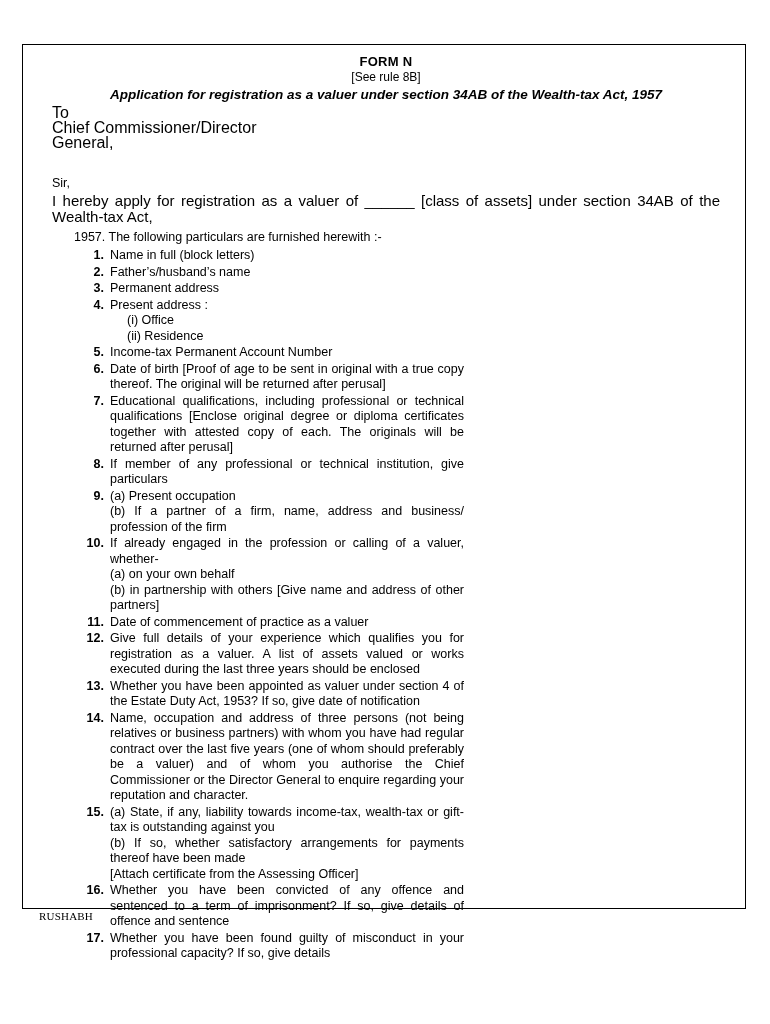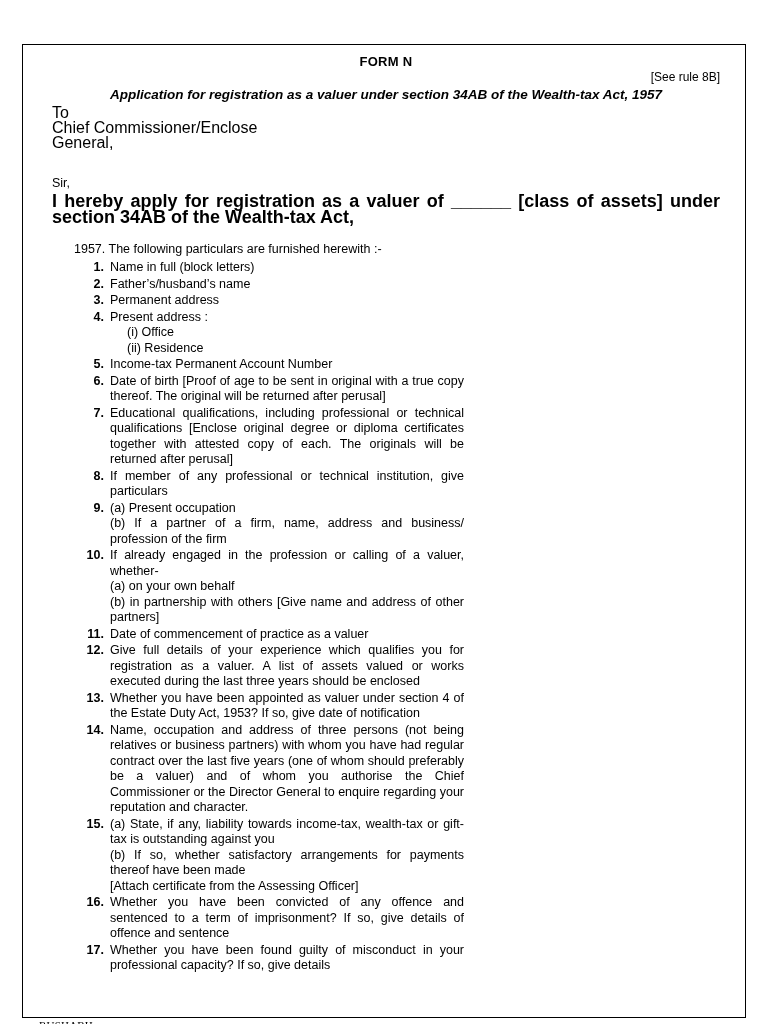--- a/index.html
+++ b/index.html
@@ -13,40 +13,40 @@
     font-family: "Liberation Sans", sans-serif;
     color: #000000;
     position: relative;
     overflow: hidden;
   }
   .page {
     position: absolute;
     left: 22px;
     top: 44px;
     width: 724px;
-    height: 974px;
+    height: 865px;
     border: 1px solid #000000;
     box-sizing: border-box;
     background: #ffffff;
   }
   .inner {
     position: absolute;
     left: 29px;
     top: 9px;
     width: 668px;
   }
   .form-title {
     text-align: center;
     font-weight: bold;
     font-size: 13px;
     letter-spacing: 0.3px;
     margin: 0;
   }
   .form-rule {
-    text-align: right;
+    text-align: center;
     font-size: 12px;
     margin: 1px 0 0 0;
   }
   .form-subtitle {
     text-align: center;
     font-weight: bold;
     font-size: 13.5px;
     margin: 3px 0 0 0;
     font-style: italic;
   }
@@ -59,26 +59,25 @@
     margin-top: 3px;
   }
   .gap {
     height: 26px;
   }
   .sir {
     font-size: 12.5px;
     margin: 0;
   }
   .intro {
-    font-size: 18px;
+    font-size: 15px;
     line-height: 16px;
-    margin: 3px 0 16px 0;
+    margin: 3px 0 4px 0;
     text-align: justify;
     width: 668px;
-    font-weight: bold;
   }
   .intro-2 {
     font-size: 12.5px;
     line-height: 16px;
     margin: 0;
     padding-left: 22px;
   }
   ol.items {
     list-style: none;
     margin: 3px 0 0 0;
@@ -130,21 +129,21 @@
 
 <div class="page">
   <div class="inner">
 
     <p class="form-title">FORM N</p>
     <p class="form-rule">[See  rule 8B]</p>
     <p class="form-subtitle">Application for registration as a valuer under section 34AB of the Wealth-tax Act, 1957</p>
 
     <div class="addr-block">
       <p class="addr-line">To</p>
-      <p class="addr-line">Chief Commissioner/Enclose</p>
+      <p class="addr-line">Chief Commissioner/Director</p>
       <p class="addr-line">General,</p>
     </div>
 
     <div class="gap"></div>
 
     <p class="sir">Sir,</p>
 
     <p class="intro">I hereby apply for registration as a valuer of ______ [class of assets] under section 34AB of the Wealth-tax Act,</p>
     <p class="intro-2">1957. The following particulars are furnished herewith :-</p>
 

